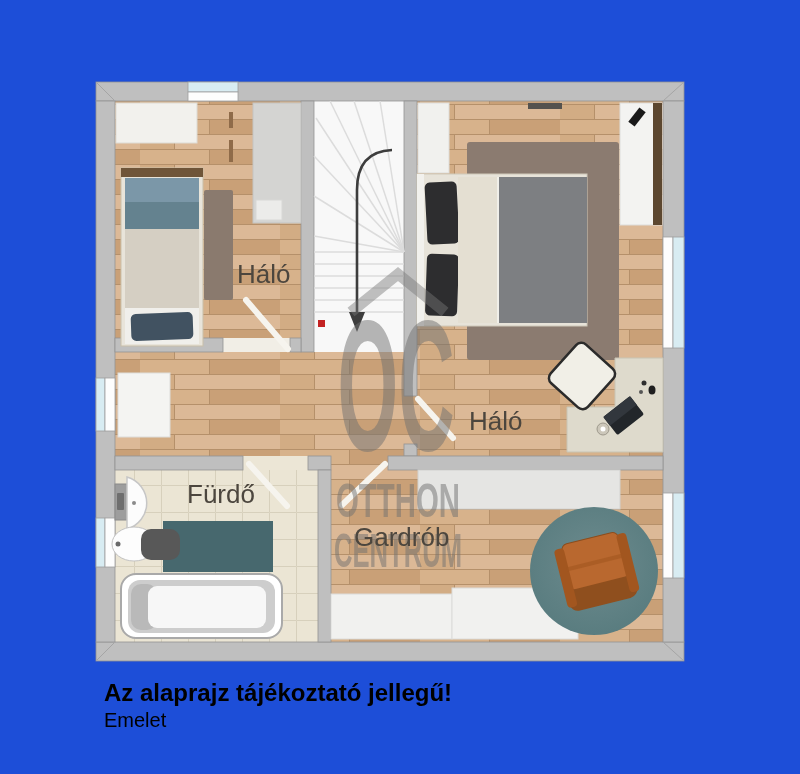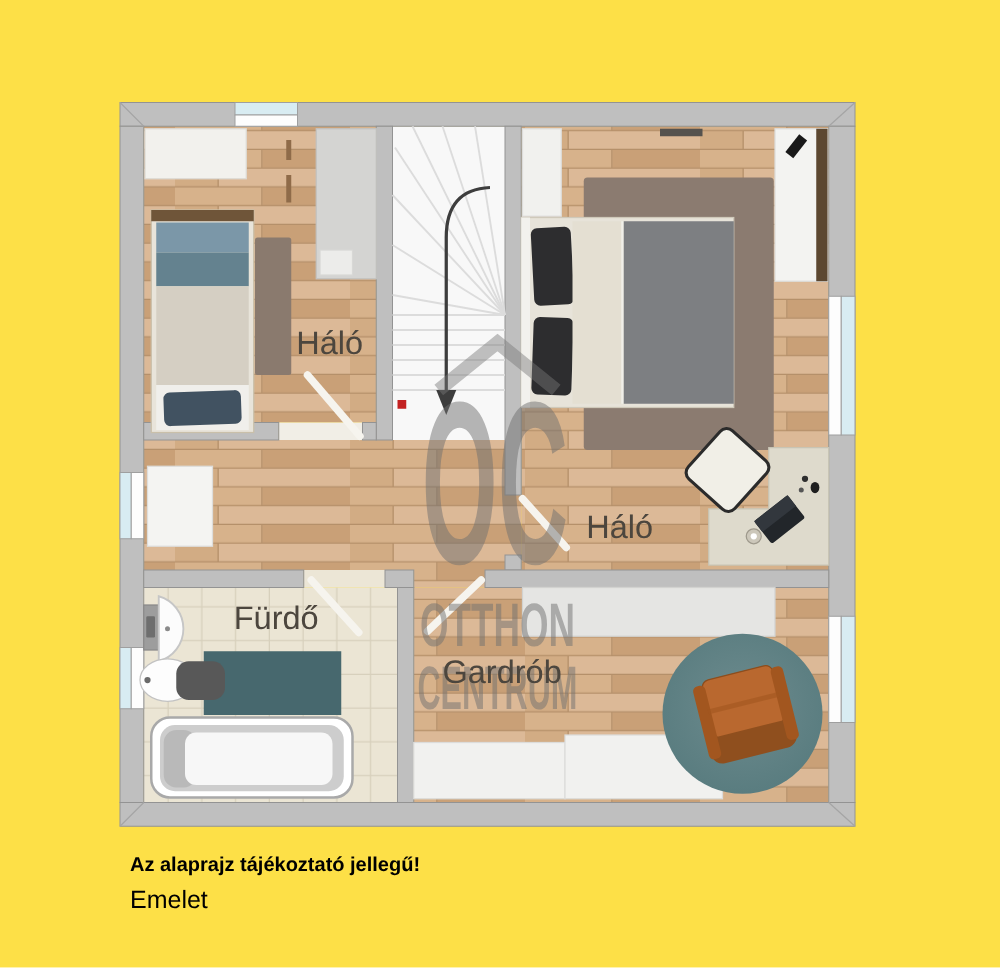--- a/index.html
+++ b/index.html
@@ -1,23 +1,23 @@
 <!DOCTYPE html>
 <html><head>
 <meta charset="utf-8">
 <style>
   html,body{margin:0;padding:0;background:#ffffff;}
-  .canvas{position:relative;width:800px;height:774px;background:#fde047;overflow:hidden;
+  .canvas{position:relative;width:800px;height:774px;background:#1d4ed8;overflow:hidden;
           font-family:"Liberation Sans",sans-serif;}
   svg{position:absolute;left:0;top:0;}
   svg text{font-family:"Liberation Sans",sans-serif;}
   .room-label{fill:#4c463e;font-size:26px;}
   .wm{font-weight:bold;fill:#6f6f6f;fill-opacity:0.5;}
   .caption{position:absolute;left:104px;top:681px;color:#000;}
-  .caption-title{font-weight:bold;font-size:16px;line-height:24px;text-align:center;}
+  .caption-title{font-weight:bold;font-size:24px;line-height:24px;text-align:center;}
   .caption-floor{font-size:20px;line-height:24px;margin-top:3px;}
 </style>
 </head>
 <body>
 
 <div class="canvas">
 
 <svg width="800" height="695" viewBox="0 0 800 695">
   <defs>
     <pattern id="wood" patternUnits="userSpaceOnUse" width="140" height="30">

